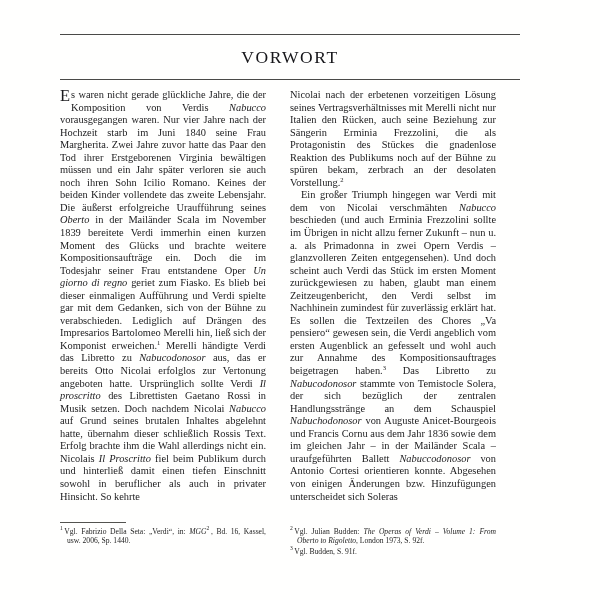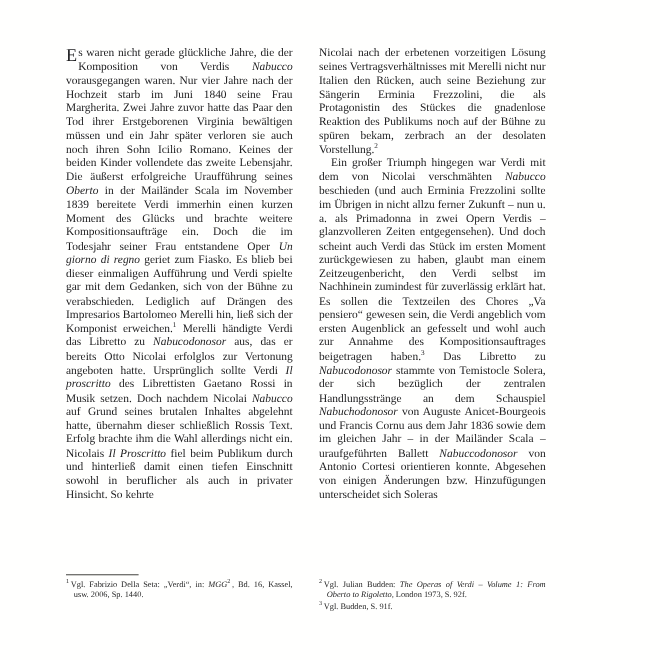--- a/index.html
+++ b/index.html
@@ -115,20 +115,25 @@
     padding-right: 1.5px;
   }
 </style>
 </head>
 <body>
 
 <div class="page">
 
   <div class="content">
 
+    <div class="title-block">
+      <div class="rule"></div>
+      <h1 class="page-title">VORWORT</h1>
+      <div class="rule"></div>
+    </div>
 
     <div class="columns">
 
       <div class="col left">
         <p class="first" id="para-left-1"><span class="dropcap">E</span>s waren nicht gerade glückliche Jahre, die der Komposition von Verdis <i>Nabucco</i> vorausgegangen waren. Nur vier Jahre nach der Hochzeit starb im Juni 1840 seine Frau Margherita. Zwei Jahre zuvor hatte das Paar den Tod ihrer Erstgeborenen Virginia bewältigen müssen und ein Jahr später verloren sie auch noch ihren Sohn Icilio Romano. Keines der beiden Kinder vollendete das zweite Lebensjahr. Die äußerst erfolgreiche Uraufführung seines <i>Oberto</i> in der Mailänder Scala im November 1839 bereitete Verdi immerhin einen kurzen Moment des Glücks und brachte weitere Kompositionsaufträge ein. Doch die im Todesjahr seiner Frau entstandene Oper <i>Un giorno di regno</i> geriet zum Fiasko. Es blieb bei dieser einmaligen Aufführung und Verdi spielte gar mit dem Gedanken, sich von der Bühne zu verabschieden. Lediglich auf Drängen des Impresarios Bartolomeo Merelli hin, ließ sich der Komponist erweichen.<sup>1</sup> Merelli händigte Verdi das Libretto zu <i>Nabucodonosor</i> aus, das er bereits Otto Nicolai erfolglos zur Vertonung angeboten hatte. Ursprünglich sollte Verdi <i>Il proscritto</i> des Librettisten Gaetano Rossi in Musik setzen. Doch nachdem Nicolai <i>Nabucco</i> auf Grund seines brutalen Inhaltes abgelehnt hatte, übernahm dieser schließlich Rossis Text. Erfolg brachte ihm die Wahl allerdings nicht ein. Nicolais <i>Il Proscritto</i> fiel beim Publikum durch und hinterließ damit einen tiefen Einschnitt sowohl in beruflicher als auch in privater Hinsicht. So kehrte</p>
       </div>
 
       <div class="col right">
         <p class="first" id="para-right-1">Nicolai nach der erbetenen vorzeitigen Lösung seines Vertragsverhältnisses mit Merelli nicht nur Italien den Rücken, auch seine Beziehung zur Sängerin Erminia Frezzolini, die als Protagonistin des Stückes die gnadenlose Reaktion des Publikums noch auf der Bühne zu spüren bekam, zerbrach an der desolaten Vorstellung.<sup>2</sup></p>
         <p id="para-right-2">Ein großer Triumph hingegen war Verdi mit dem von Nicolai verschmähten <i>Nabucco</i> beschieden (und auch Erminia Frezzolini sollte im Übrigen in nicht allzu ferner Zukunft – nun u. a. als Primadonna in zwei Opern Verdis – glanzvolleren Zeiten entgegensehen). Und doch scheint auch Verdi das Stück im ersten Moment zurückgewiesen zu haben, glaubt man einem Zeitzeugenbericht, den Verdi selbst im Nachhinein zumindest für zuverlässig erklärt hat. Es sollen die Textzeilen des Chores „Va pensiero“ gewesen sein, die Verdi angeblich vom ersten Augenblick an gefesselt und wohl auch zur Annahme des Kompositionsauftrages beigetragen haben.<sup>3</sup> Das Libretto zu <i>Nabucodonosor</i> stammte von Temistocle Solera, der sich bezüglich der zentralen Handlungsstränge an dem Schauspiel <i>Nabuchodonosor</i> von Auguste Anicet-Bourgeois und Francis Cornu aus dem Jahr 1836 sowie dem im gleichen Jahr – in der Mailänder Scala – uraufgeführten Ballett <i>Nabuccodonosor</i> von Antonio Cortesi orientieren konnte. Abgesehen von einigen Änderungen bzw. Hinzufügungen unterscheidet sich Soleras</p>

